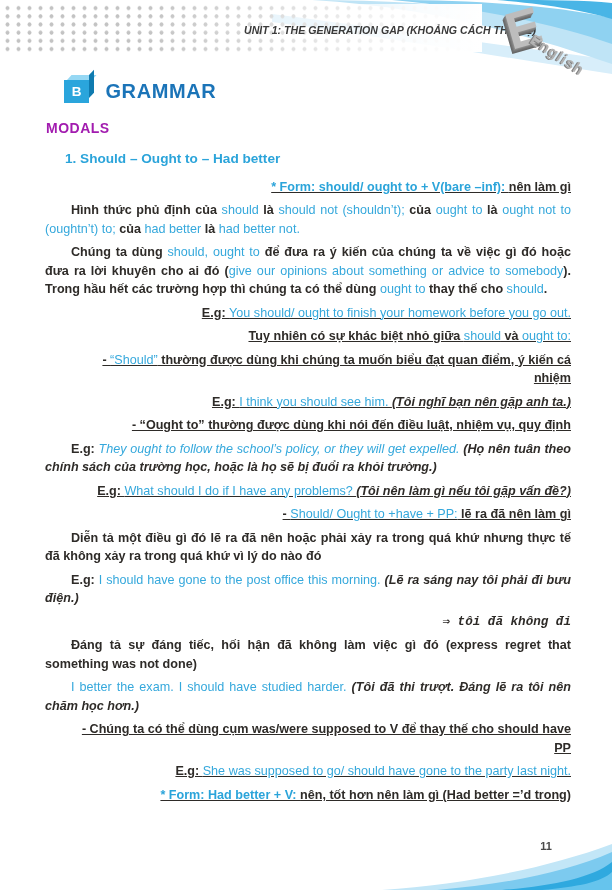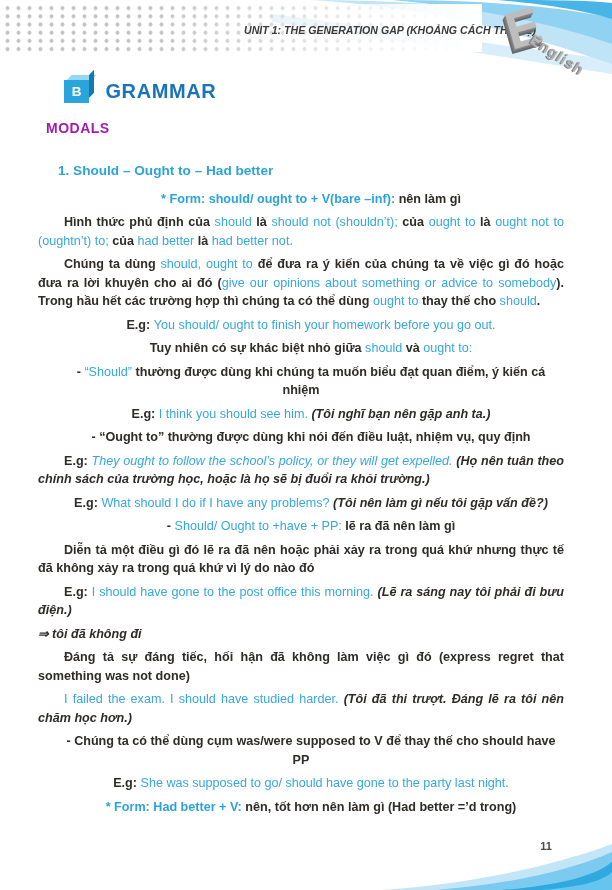--- a/index.html
+++ b/index.html
@@ -63,26 +63,26 @@
   .section-title {
     display:inline-block; margin-left:12px; line-height:23px;
     font-size:20px; font-weight:bold; color:#1b74b8; letter-spacing:.6px;
   }
   .modals {
     position:absolute; left:46px; top:120px;
     font-size:14px; font-weight:bold; color:#a21caf; letter-spacing:.5px;
   }
 
   
-  main { position:absolute; left:38px; top:150px; width:526px; color:#2e2b28;margin-top:12px; }
+  main { position:absolute; left:45px; top:150px; width:526px; color:#2e2b28; }
   .para { margin:0 0 5px; font-size:12.6px; line-height:18.5px; }
   .para.heading { font-size:13.6px; margin-bottom:9px; text-indent:20px; }
-  .para.line { text-indent:20px; text-align:center; }
+  .para.line { text-indent:20px; text-align:right;text-decoration:underline; }
   .para.body { text-indent:26px; text-align:justify; }
-  .para.flat { text-indent:0; text-align:left; }
+  .para.flat { text-indent:0; text-align:right;font-family:Liberation Mono, monospace; }
 
   .r-k  { color:#2e2b28; font-weight:bold; }
   .r-ki { color:#2e2b28; font-weight:bold; font-style:italic; }
   .r-b  { color:#35a8dc; }
   .r-bb { color:#2ba4da; font-weight:bold; }
   .r-bi { color:#35a8dc; font-style:italic; }
 
   .page-number {
     position:absolute; right:60px; bottom:38px;
     font-size:11px; font-weight:bold; color:#4a4a4a;
@@ -126,21 +126,21 @@
       <p class="para line"><span class="r-k">- </span><span class="r-b">“Should”</span><span class="r-k"> thường được dùng khi chúng ta muốn biểu đạt quan điểm, ý kiến cá nhiệm</span></p>
       <p class="para line"><span class="r-k">E.g: </span><span class="r-b">I think you should see him. </span><span class="r-ki">(Tôi nghĩ bạn nên gặp anh ta.)</span></p>
       <p class="para line"><span class="r-k">- “Ought to” thường được dùng khi nói đến điều luật, nhiệm vụ, quy định</span></p>
       <p class="para body"><span class="r-k">E.g: </span><span class="r-bi">They ought to follow the school’s policy, or they will get expelled. </span><span class="r-ki">(Họ nên tuân theo chính sách của trường học, hoặc là họ sẽ bị đuổi ra khỏi trường.)</span></p>
       <p class="para line"><span class="r-k">E.g: </span><span class="r-b">What should I do if I have any problems? </span><span class="r-ki">(Tôi nên làm gì nếu tôi gặp vấn đề?)</span></p>
       <p class="para line"><span class="r-k">- </span><span class="r-b">Should/ Ought to +have + PP:</span><span class="r-k"> lẽ ra đã nên làm gì</span></p>
       <p class="para body"><span class="r-k">Diễn tả một điều gì đó lẽ ra đã nên hoặc phải xảy ra trong quá khứ nhưng thực tế đã không xảy ra trong quá khứ vì lý do nào đó</span></p>
       <p class="para body"><span class="r-k">E.g: </span><span class="r-b">I should have gone to the post office this morning. </span><span class="r-ki">(Lẽ ra sáng nay tôi phải đi bưu điện.)</span></p>
       <p class="para flat"><span class="r-ki">⇒ tôi đã không đi</span></p>
       <p class="para body"><span class="r-k">Đáng tả sự đáng tiếc, hối hận đã không làm việc gì đó (express regret that something was not done)</span></p>
-      <p class="para body"><span class="r-b">I failed the exam. I should have studied harder. </span><span class="r-ki">(Tôi đã thi trượt. Đáng lẽ ra tôi nên chăm học hơn.)</span></p>
+      <p class="para body"><span class="r-b">I better the exam. I should have studied harder. </span><span class="r-ki">(Tôi đã thi trượt. Đáng lẽ ra tôi nên chăm học hơn.)</span></p>
       <p class="para line"><span class="r-k">- Chúng ta có thể dùng cụm was/were supposed to V để thay thế cho should have PP</span></p>
       <p class="para line"><span class="r-k">E.g: </span><span class="r-b">She was supposed to go/ should have gone to the party last night.</span></p>
       <p class="para line"><span class="r-bb">* Form: Had better + V: </span><span class="r-k">nên, tốt hơn nên làm gì (Had better =’d trong)</span></p>
     </main>
 
   <div class="page-number">11</div>
 
   <svg class="swoosh-bottom" width="230" height="58" viewBox="0 0 230 58" aria-hidden="true">
     <path d="M0 58 C 80 52, 160 38, 230 12 L230 58 Z" fill="#c2e6f7"></path>
     <path d="M55 58 C 125 52, 185 40, 230 20 L230 58 Z" fill="#7ccaef"></path>

